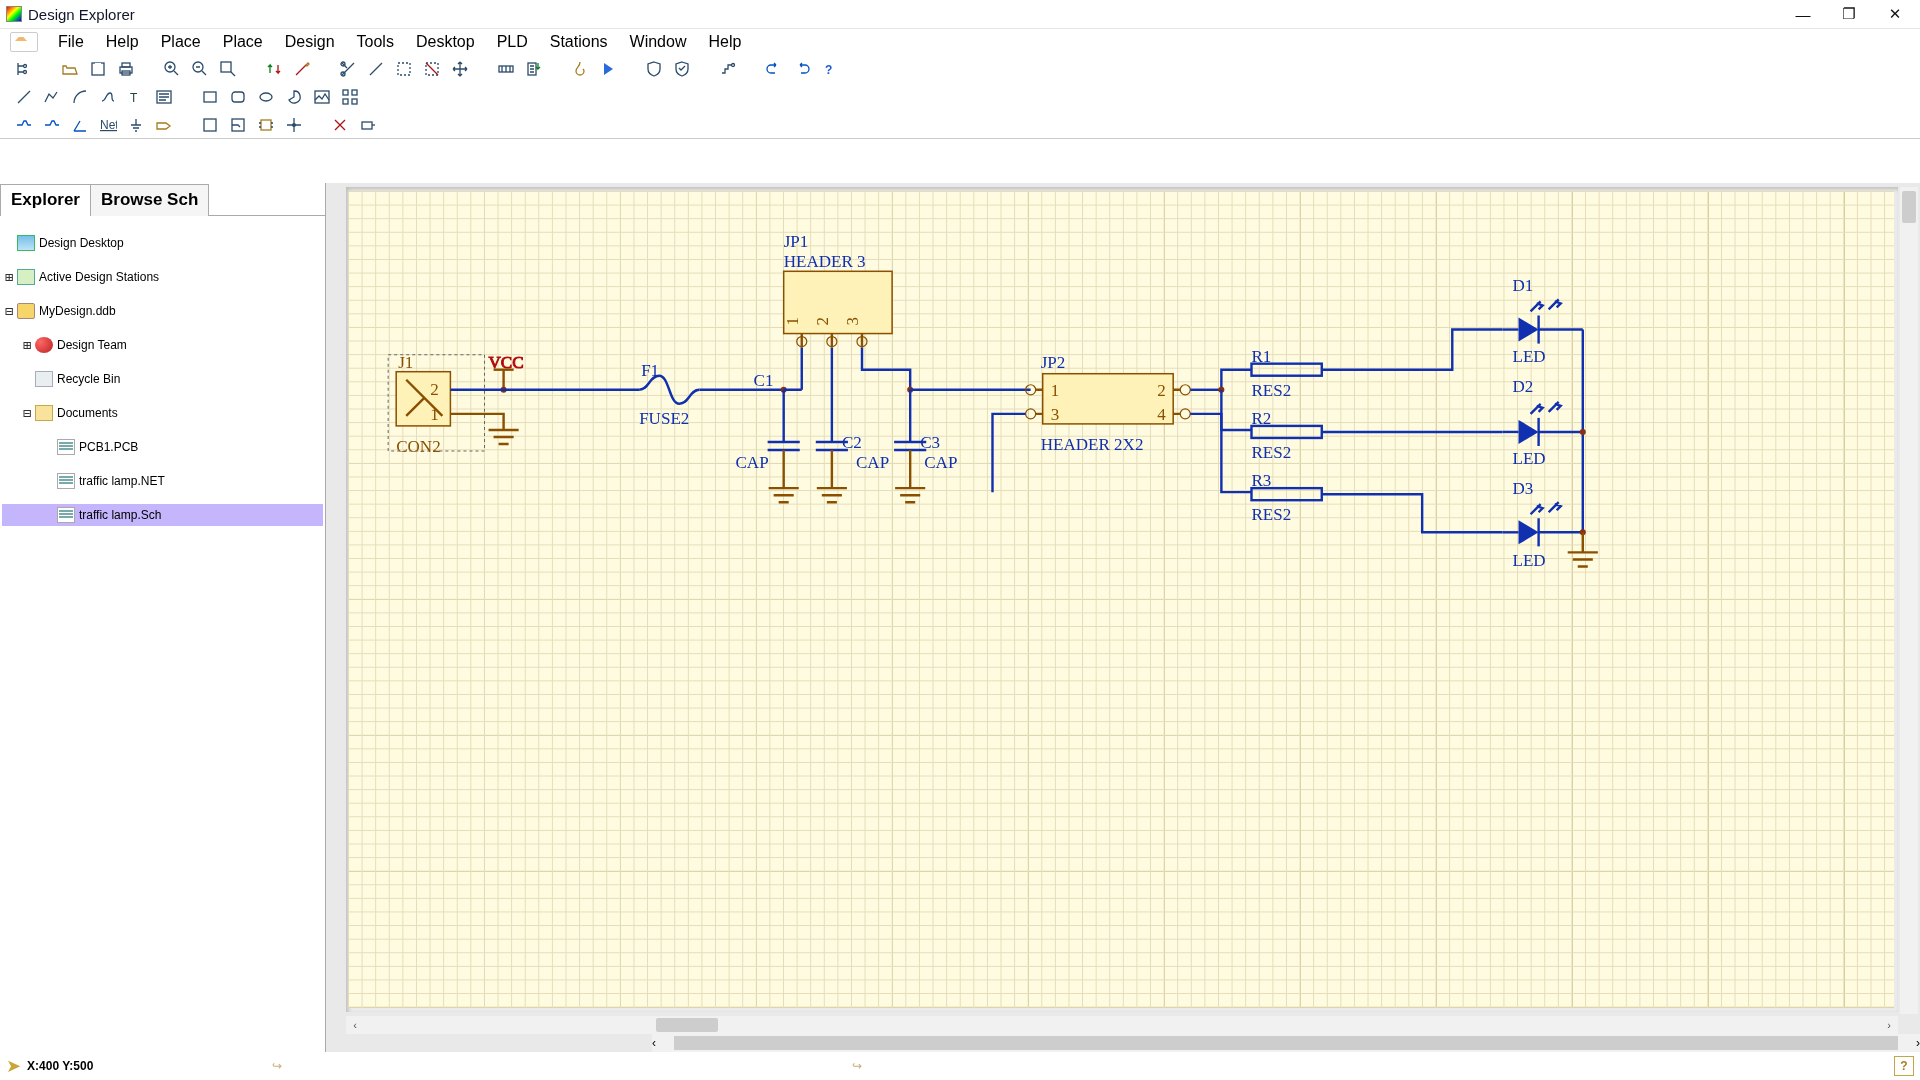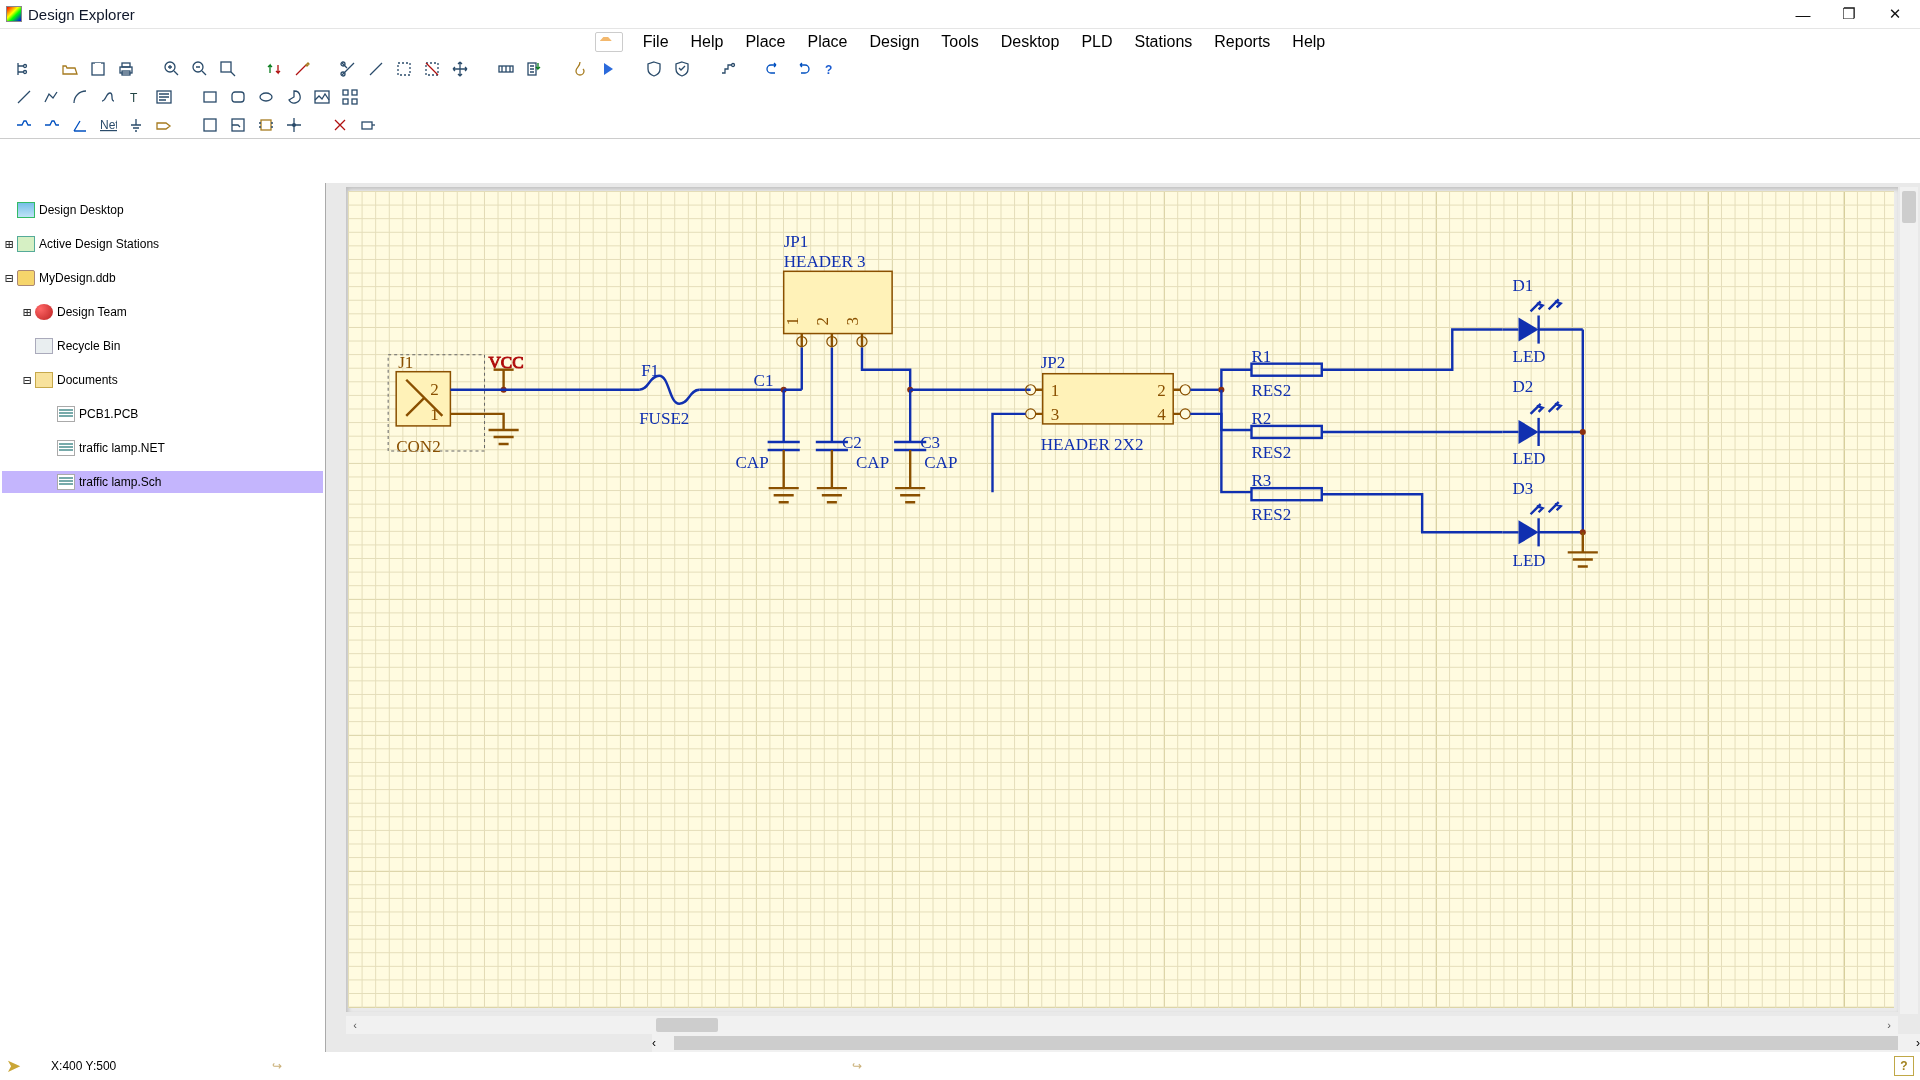--- a/index.html
+++ b/index.html
@@ -6,21 +6,21 @@
 html,body { width:1920px; height:1080px; overflow:hidden; background:#fff; }
 
 
 .titlebar { height:29px; display:flex; align-items:center; padding:0 2px 0 6px; background:#fff; border-bottom:1px solid #e5e5e5; }
 .titlebar .app-icon { width:16px; height:16px; background:linear-gradient(135deg,#f00,#ff0 40%,#0f0 60%,#00f); border:1px solid #888; margin-right:6px; }
 .titlebar .title { font-size:15px; color:#0f172a; }
 .titlebar .spacer { flex:1; }
 .win-btn { width:46px; height:29px; display:flex; align-items:center; justify-content:center; font-size:15px; color:#111; }
 
 
-.menubar { height:26px; display:flex; align-items:center; padding-left:10px; gap:2px; background:#fff;justify-content:center; }
+.menubar { height:26px; display:flex; align-items:center; padding-left:10px; gap:2px; background:#fff; }
 .menubar .sys-icon { width:28px; height:20px; background:#fff; border:1px solid #ccc; border-radius:2px; margin-right:8px; position:relative; }
 .menubar .sys-icon::before{ content:""; position:absolute; left:4px; top:4px; width:12px; height:4px; background:#f3b86d; clip-path:polygon(0 100%,100% 100%,70% 0,30% 0); }
 .menubar .mi { padding:2px 10px; font-size:16px; color:#000; }
 
 
 .toolbar { height:28px; display:flex; align-items:center; padding-left:12px; gap:4px; background:#fff; }
 .toolbar .sep { width:14px; }
 .tb { width:24px; height:22px; display:flex; align-items:center; justify-content:center; color:#555; }
 .tb svg { width:18px; height:18px; }
 .ico { stroke:#2a4b6a; stroke-width:1.3; fill:none; }
@@ -111,21 +111,21 @@
   <div class="sys-icon"></div>
   <div class="mi">File</div>
   <div class="mi">Help</div>
   <div class="mi">Place</div>
   <div class="mi">Place</div>
   <div class="mi">Design</div>
   <div class="mi">Tools</div>
   <div class="mi">Desktop</div>
   <div class="mi">PLD</div>
   <div class="mi">Stations</div>
-  <div class="mi">Reports</div>
+  <div class="mi">Window</div>
   <div class="mi">Help</div>
 </div>
 
 <div class="toolbar">
  <div class="tb">
       <svg viewBox="0 0 18 18">
         <path class="ico" d="M3 3v12M3 6h5M3 12h5"></path>
         <circle class="ico" cx="10" cy="6" r="1.5"></circle>
         <circle class="ico" cx="10" cy="12" r="1.5"></circle>
       </svg>
@@ -406,20 +406,24 @@
       <svg viewBox="0 0 18 18">
         <rect class="ico" x="3" y="6" width="10" height="7"></rect>
         <path class="ico" d="M13 9h3"></path>
       </svg>
     </div>
 </div>
 
 <div class="workspace">
 
   <div class="sidebar">
+    <div class="side-tabs">
+      <div class="side-tab active">Explorer</div>
+      <div class="side-tab">Browse Sch</div>
+    </div>
     <div class="tree">
       <div class="tree-row">
           <span class="tw"></span>
           <span class="pic desktop"></span>
           <span>Design Desktop</span>
         </div>
       <div class="tree-row">
           <span class="tw">⊞</span>
           <span class="pic station"></span>
           <span>Active Design Stations</span>
@@ -624,17 +628,17 @@
      <div class="btn">‹</div>
      <div class="thumb"></div>
      <div style="flex:1"></div>
      <div class="btn">›</div>
    </div>
   </div>
 </div>
 
 <div class="statusbar">
   <span class="cursor-ic">➤</span>
-  <span style="font-weight:normal;margin-left:24px;">X:400 Y:500</span>
+  <span style="font-weight:bold;">X:400 Y:500</span>
   <span class="seg2">↪</span>
   <span class="seg3">↪</span>
   <div class="help">?</div>
 </div>
 
 </body></html>

